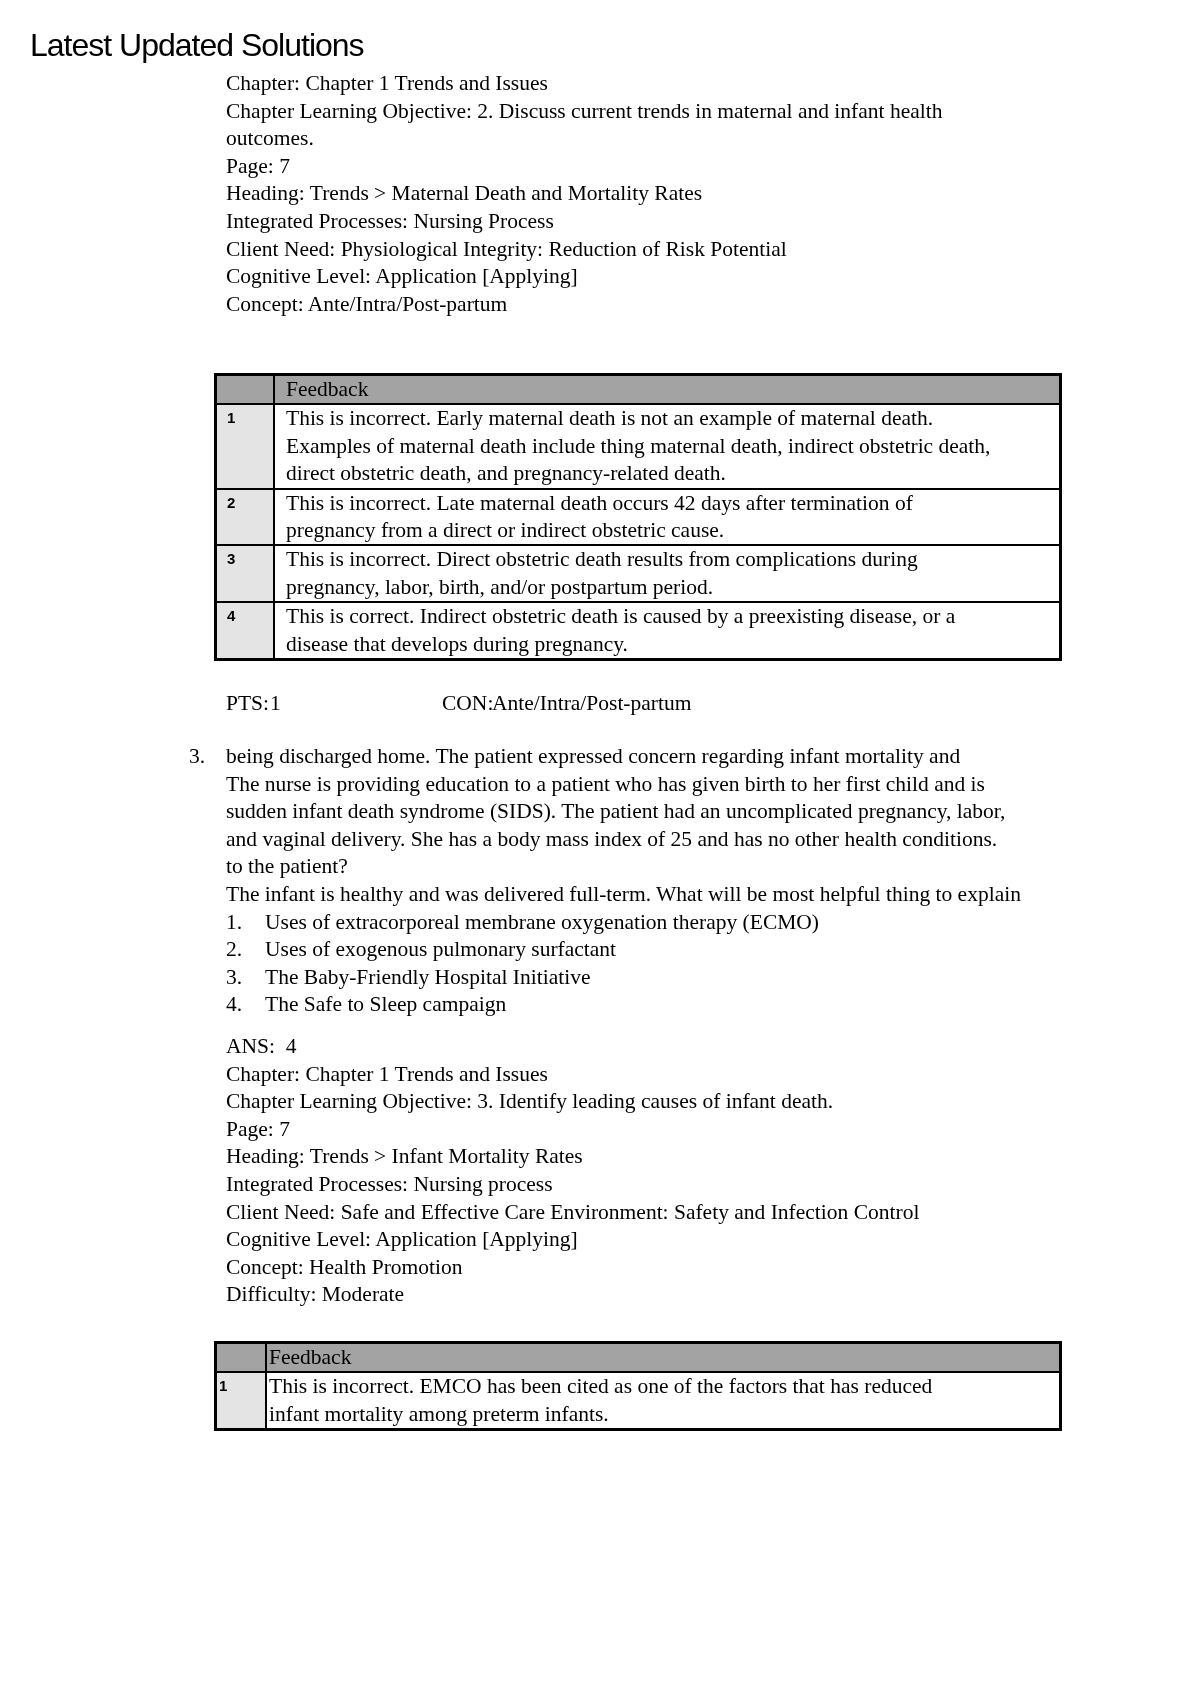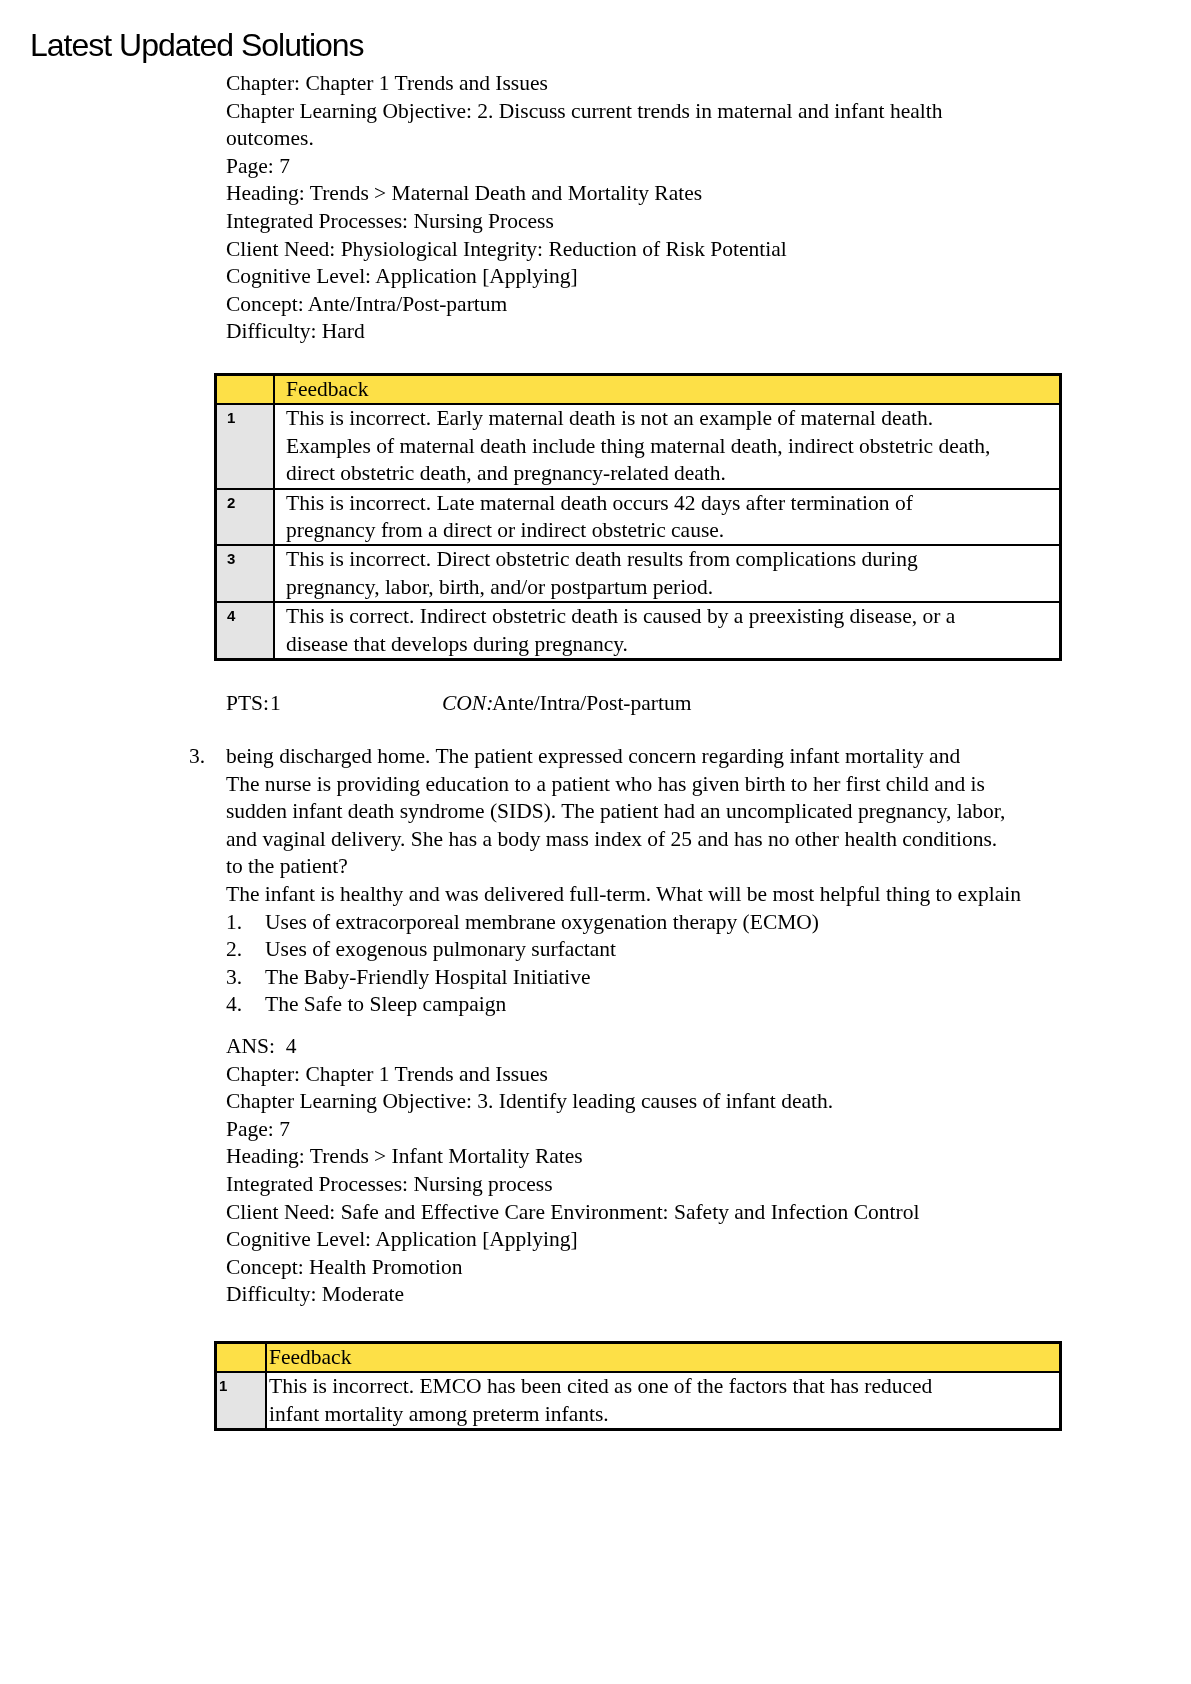--- a/index.html
+++ b/index.html
@@ -12,21 +12,21 @@
   }
   .block { position: absolute; left: 226px; line-height: 27.6px; }
   .line { display: block; white-space: nowrap; }
   .fb-table {
     position: absolute; left: 214px; width: 848px;
     border: 3px solid #000; border-collapse: collapse;
     font-family: "Liberation Serif", "DejaVu Serif", serif; font-size: 21.5px;
   }
   .fb-table td { border: 2px solid #000; vertical-align: top; padding: 0; line-height: 27.4px; }
   .fb-table .numcol { width: 46px; background: #e4e4e4; font-family: "Liberation Sans", "DejaVu Sans", sans-serif; font-size: 15px; font-weight: bold; padding: 4px 0 0 10px; line-height: 18px; }
-  .fb-table tr.head td { background: #fde047; }
+  .fb-table tr.head td { background: #a3a3a3; }
   .fb-table .txt { padding: 0 8px 0 11px; }
   .t2 .numcol { padding-left: 2px; }
   .t2 .txt { padding-left: 2px; }
   .pts { position: absolute; left: 226px; top: 690px; line-height: 27.6px; white-space: nowrap; }
   .pts span { display: inline-block; }
   .q { position: absolute; top: 743px; line-height: 27.6px; }
   .qnum { position: absolute; left: 189px; top: 743px; line-height: 27.6px; }
   .opt { display: block; white-space: nowrap; }
   .opt .on { display: inline-block; width: 39px; }
 </style>
@@ -38,21 +38,20 @@
 <div class="block serif" style="top:70px;">
   <span class="line">Chapter: Chapter 1 Trends and Issues</span>
   <span class="line">Chapter Learning Objective: 2. Discuss current trends in maternal and infant health</span>
   <span class="line">outcomes.</span>
   <span class="line">Page: 7</span>
   <span class="line">Heading: Trends &gt; Maternal Death and Mortality Rates</span>
   <span class="line">Integrated Processes: Nursing Process</span>
   <span class="line">Client Need: Physiological Integrity: Reduction of Risk Potential</span>
   <span class="line">Cognitive Level: Application [Applying]</span>
   <span class="line">Concept: Ante/Intra/Post-partum</span>
-  <span class="line">Difficulty: Hard</span>
 </div>
 
 <table class="fb-table" style="top:373px;">
   <tbody>
       <tr class="head">
     <td class="numcol"></td>
     <td class="txt">Feedback</td>
   </tr>
   <tr>
     <td class="numcol">1</td>
@@ -80,21 +79,21 @@
     <td class="numcol">4</td>
     <td class="txt">
       <span class="line">This is correct. Indirect obstetric death is caused by a preexisting disease, or a</span>
       <span class="line">disease that develops during pregnancy.</span>
     </td>
   </tr>
 </tbody>
   </table>
 
 <div class="pts serif">
-  <span style="width:44px;">PTS:</span><span style="width:172px;">1</span><span style="width:50px;font-style:italic;">CON:</span><span>Ante/Intra/Post-partum</span>
+  <span style="width:44px;">PTS:</span><span style="width:172px;">1</span><span style="width:50px;">CON:</span><span>Ante/Intra/Post-partum</span>
 </div>
 
 <div class="qnum serif">3.</div>
 <div class="q serif" style="left:226px;">
   <div>
     <span class="line">being discharged home. The patient expressed concern regarding infant mortality and</span>
     <span class="line">The nurse is providing education to a patient who has given birth to her first child and is</span>
     <span class="line">sudden infant death syndrome (SIDS). The patient had an uncomplicated pregnancy, labor,</span>
     <span class="line">and vaginal delivery. She has a body mass index of 25 and has no other health conditions.</span>
     <span class="line">to the patient?</span>

